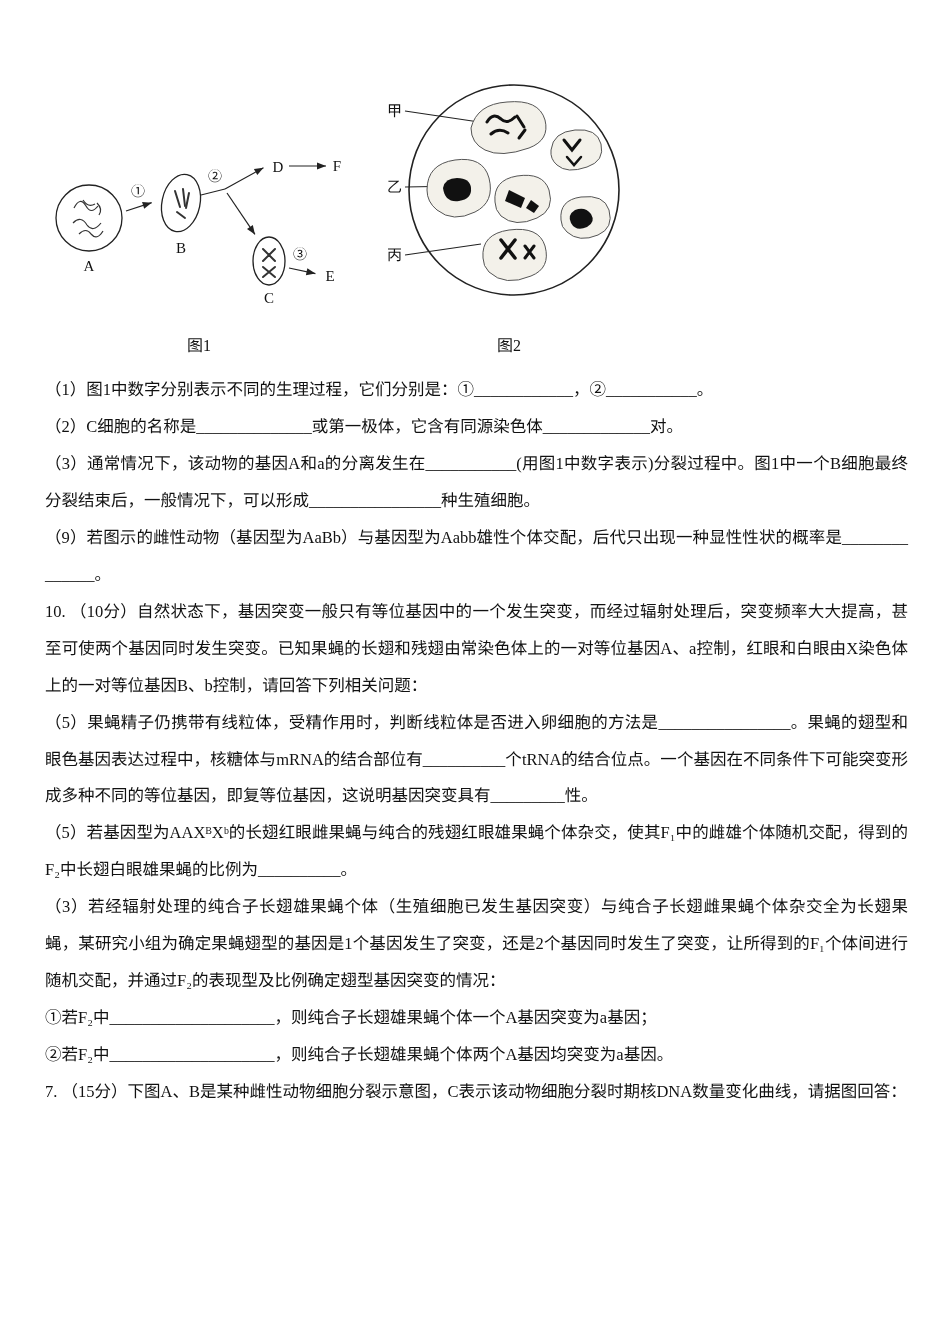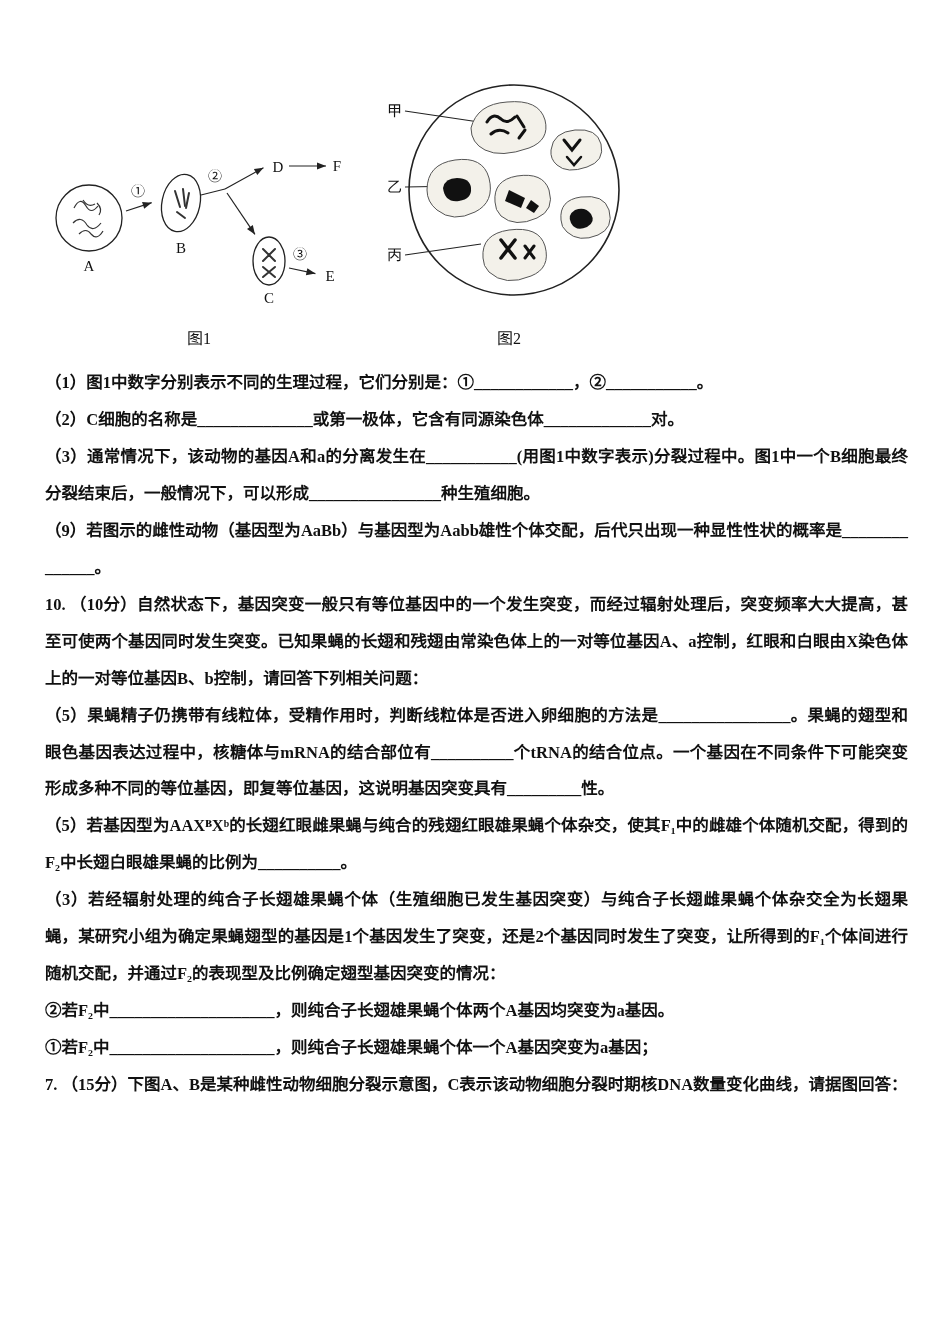--- a/index.html
+++ b/index.html
@@ -21,34 +21,34 @@
   }
   .fig {
     display: flex;
     flex-direction: column;
     align-items: center;
   }
   .fig1-wrap { margin-top: 35px; margin-left: 4px; }
   .fig2-wrap { margin-left: 30px; }
   .fig-caption {
     font-size: 16px;
-    margin-top: 12px;
+    margin-top: 19px;
     text-align: center;
   }
   svg text {
     font-family: "Liberation Serif", "DejaVu Serif", serif;
     fill: #111;
   }
   .content p {
     margin: 0;
     line-height: 2.24;
     text-align: justify;
     word-break: break-all;
   }
-  .content { max-width: 866px; font-weight: bold; }
+  .content { max-width: 866px; }
 </style>
 </head>
 <body>
 
 <div class="page">
 
   <div class="figures-row">
 
     <div class="fig fig1-wrap">
       <svg width="300" height="200" viewBox="0 0 300 200">
@@ -171,18 +171,18 @@
 
   <div class="content">
     <p>（1）图1中数字分别表示不同的生理过程，它们分别是：①____________，②___________。</p>
     <p>（2）C细胞的名称是______________或第一极体，它含有同源染色体_____________对。</p>
     <p>（3）通常情况下，该动物的基因A和a的分离发生在___________(用图1中数字表示)分裂过程中。图1中一个B细胞最终分裂结束后，一般情况下，可以形成________________种生殖细胞。</p>
     <p>（9）若图示的雌性动物（基因型为AaBb）与基因型为Aabb雄性个体交配，后代只出现一种显性性状的概率是______________。</p>
     <p>10. （10分）自然状态下，基因突变一般只有等位基因中的一个发生突变，而经过辐射处理后，突变频率大大提高，甚至可使两个基因同时发生突变。已知果蝇的长翅和残翅由常染色体上的一对等位基因A、a控制，红眼和白眼由X染色体上的一对等位基因B、b控制，请回答下列相关问题：</p>
     <p>（5）果蝇精子仍携带有线粒体，受精作用时，判断线粒体是否进入卵细胞的方法是________________。果蝇的翅型和眼色基因表达过程中，核糖体与mRNA的结合部位有__________个tRNA的结合位点。一个基因在不同条件下可能突变形成多种不同的等位基因，即复等位基因，这说明基因突变具有_________性。</p>
     <p>（5）若基因型为AAXᴮXᵇ的长翅红眼雌果蝇与纯合的残翅红眼雄果蝇个体杂交，使其F₁中的雌雄个体随机交配，得到的F₂中长翅白眼雄果蝇的比例为__________。</p>
     <p>（3）若经辐射处理的纯合子长翅雄果蝇个体（生殖细胞已发生基因突变）与纯合子长翅雌果蝇个体杂交全为长翅果蝇，某研究小组为确定果蝇翅型的基因是1个基因发生了突变，还是2个基因同时发生了突变，让所得到的F₁个体间进行随机交配，并通过F₂的表现型及比例确定翅型基因突变的情况：</p>
+    <p>①若F₂中____________________，则纯合子长翅雄果蝇个体一个A基因突变为a基因；</p>
     <p>②若F₂中____________________，则纯合子长翅雄果蝇个体两个A基因均突变为a基因。</p>
-    <p>①若F₂中____________________，则纯合子长翅雄果蝇个体一个A基因突变为a基因；</p>
     <p>7. （15分）下图A、B是某种雌性动物细胞分裂示意图，C表示该动物细胞分裂时期核DNA数量变化曲线，请据图回答：</p>
   </div>
 
 </div>
 
 </body></html>

